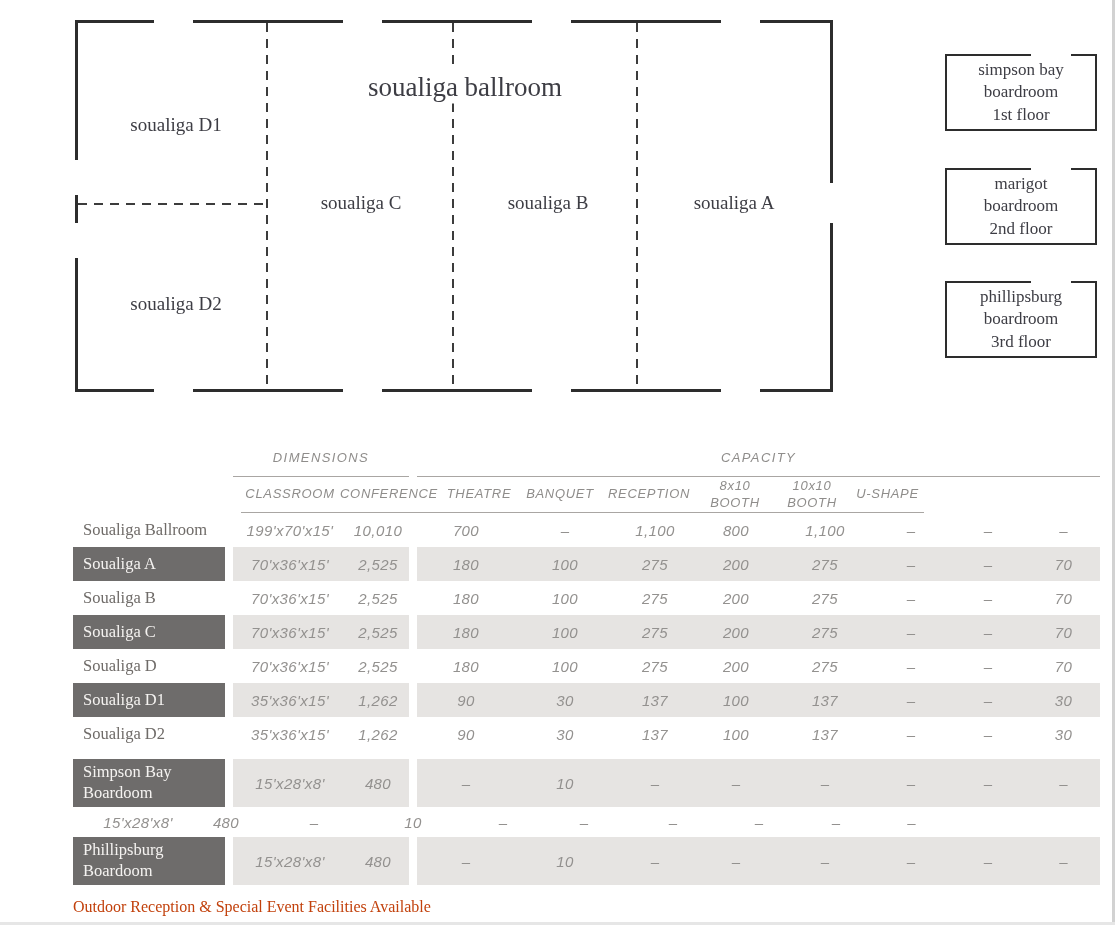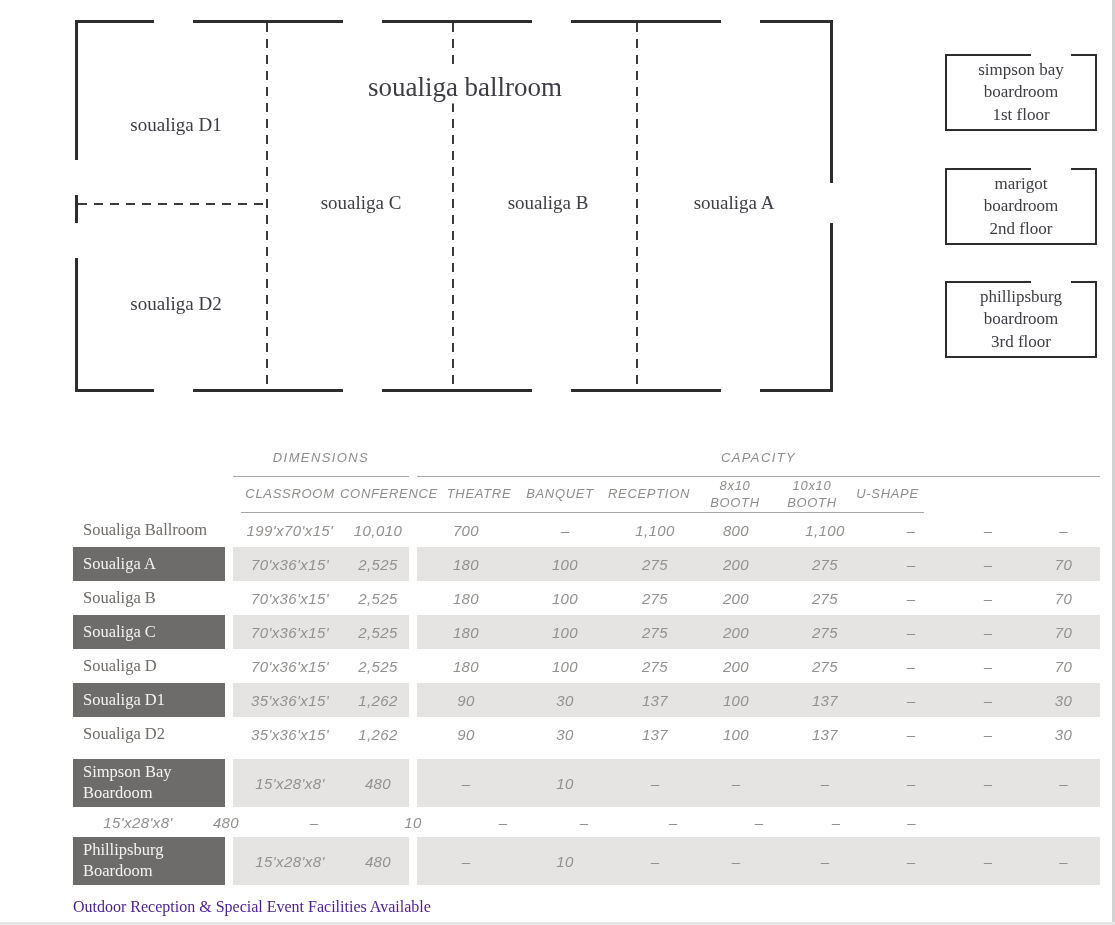--- a/index.html
+++ b/index.html
@@ -52,21 +52,21 @@
   .hdr-cols .cell{font-size:13px;letter-spacing:.7px;line-height:1.25;color:#8f8d8b;}
 
   .data-row{height:34px;}
   .data-row.tall{height:48px;}
   .data-row.mid{height:30px;}
   .data-row.spaced{margin-top:8px;}
   .data-row.shaded .blk{background:#e6e4e2;}
   .data-row.shaded .c-name{background:#6e6c6b;color:#f5f3f1;}
 
   .footnote{margin-top:13px;font-family:"Liberation Serif",serif;
-    font-size:16px;color:#4c1d95;}
+    font-size:16px;color:#c2410c;}
 
   
   .edge-r{position:absolute;right:0;top:0;width:3px;height:925px;background:#d2d2d2;}
   .edge-b{position:absolute;left:0;bottom:0;width:1115px;height:3px;background:#e6e6e6;}
 </style>
 </head>
 <body>
 
 <div class="stage">
 

